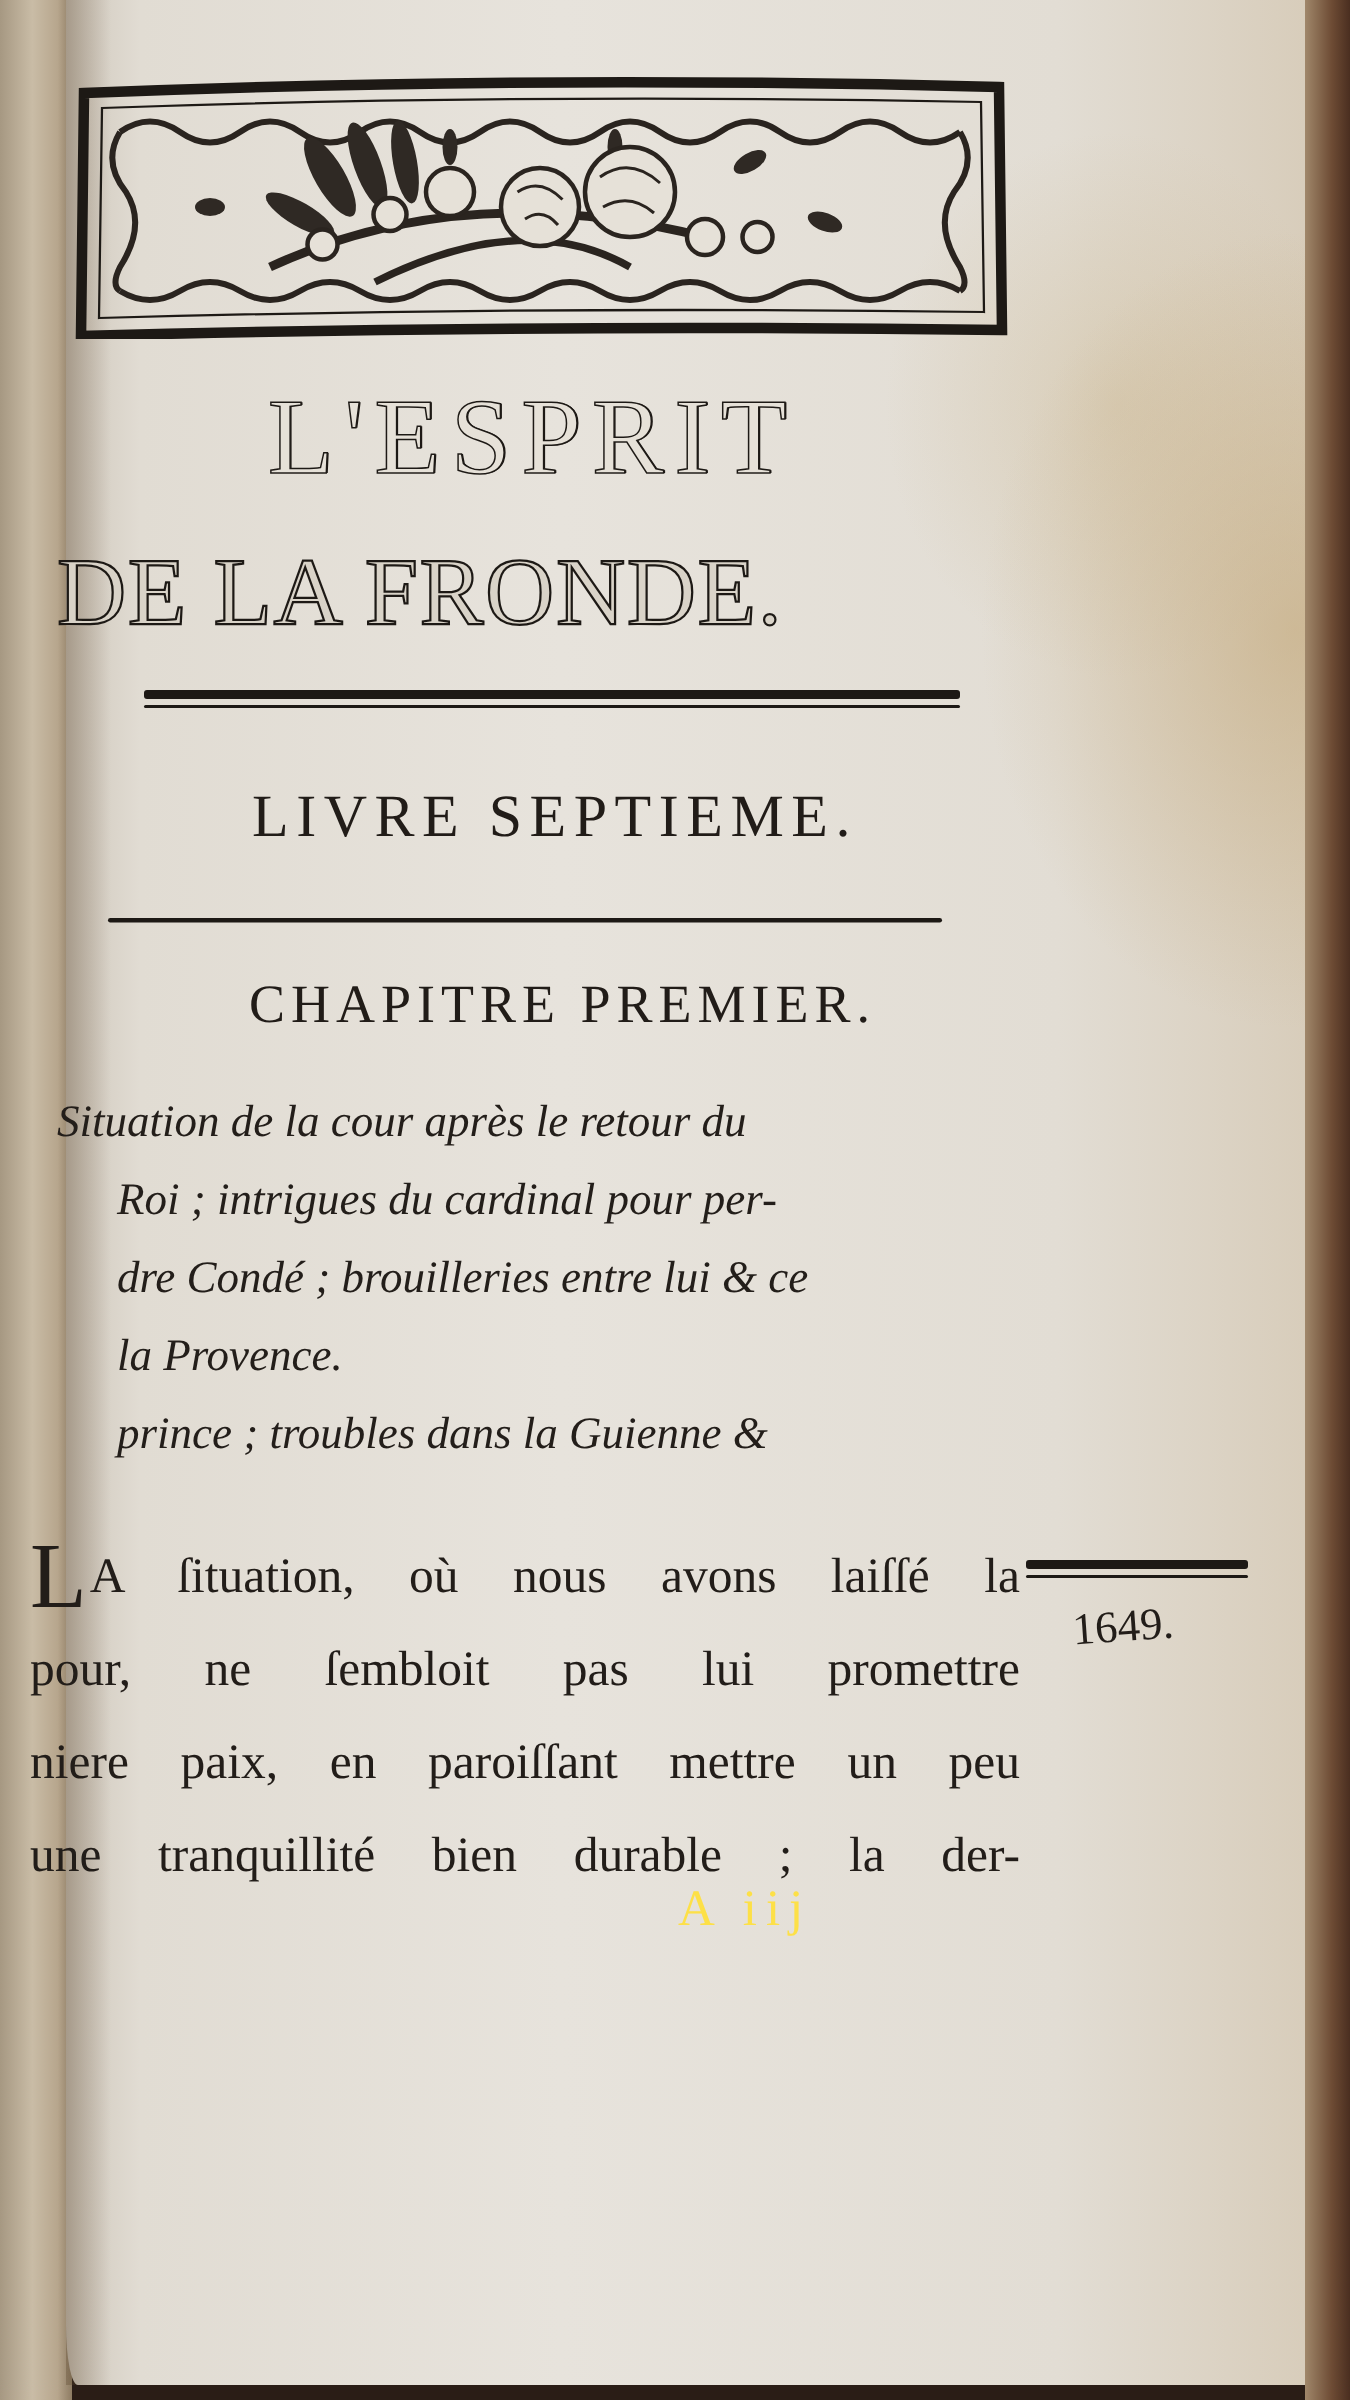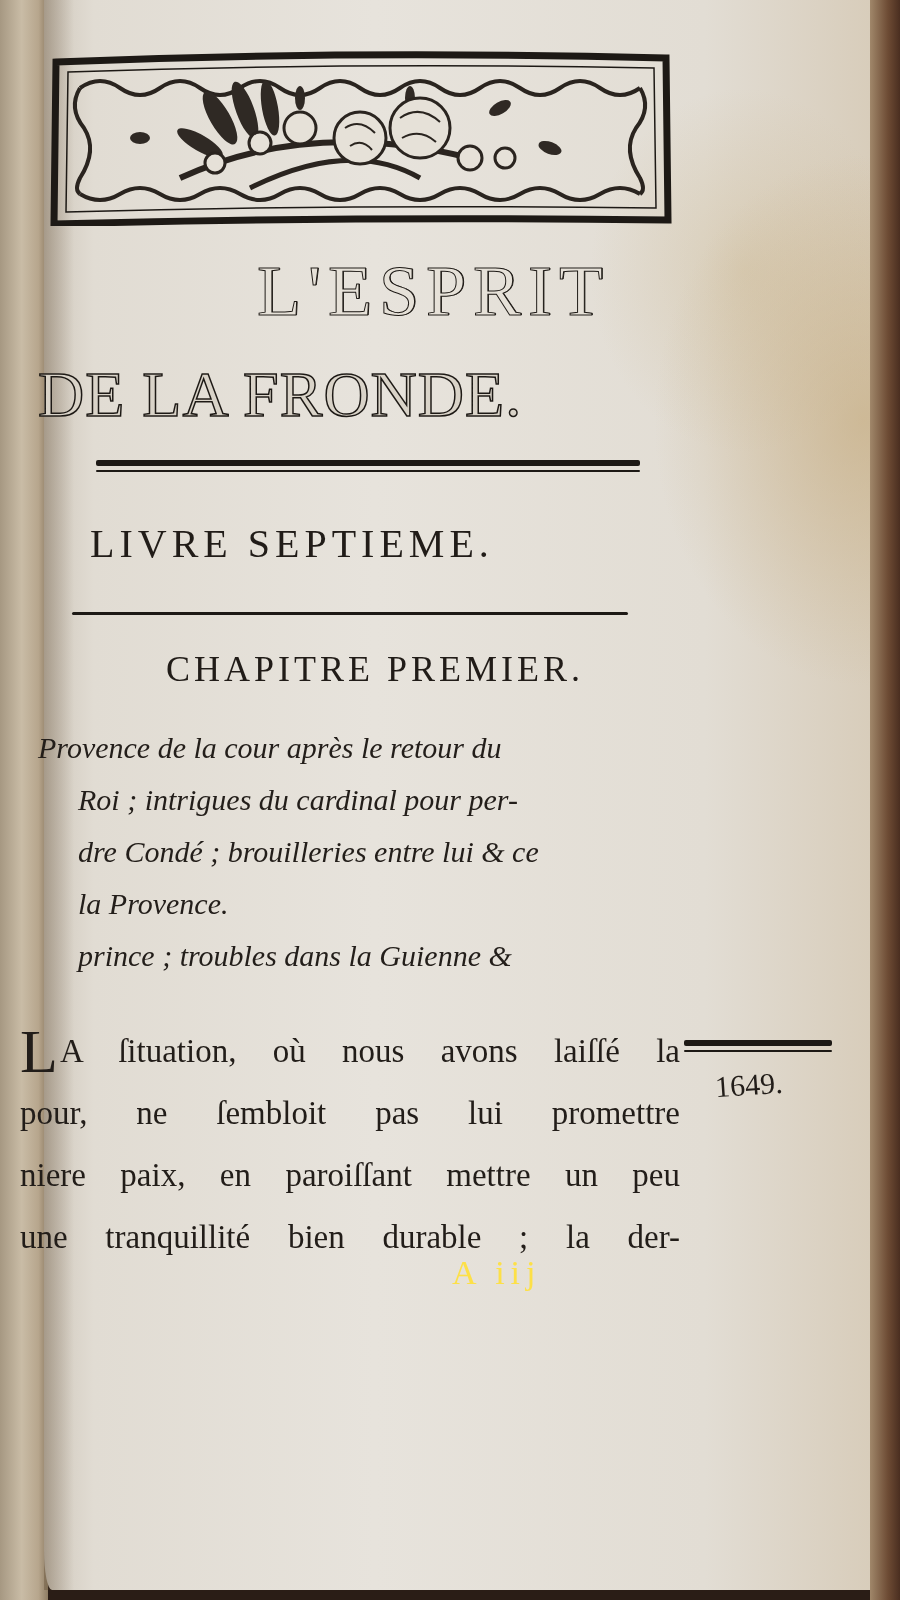--- a/index.html
+++ b/index.html
@@ -32,38 +32,38 @@
 
   
   .headpiece {
     position: absolute; left: 50px; top: 48px; width: 622px; height: 178px;
   }
   .headpiece svg { width: 100%; height: 100%; display: block; }
 
   .title1 {
     position: absolute; left: 100px; top: 250px; width: 510px;
     font-size: 72px; letter-spacing: 7px; font-weight: normal;
-    text-align: right; color: #1d1915;
+    text-align: center; color: #1d1915;
     text-shadow: 1px 0 0 #1d1915;
     -webkit-text-stroke: 1px #1d1915; color: #e6e1d8;
   }
   .title2 {
     position: absolute; left: 38px; top: 358px; width: 640px;
     font-size: 64px; letter-spacing: 1px; font-weight: normal;
     -webkit-text-stroke: 1.5px #1d1915; color: #d9d3c8;
     white-space: nowrap;
   }
   .rule-double { position: absolute; }
   .rule-double .thick { height: 6px; background: #1d1915; border-radius: 2px; }
   .rule-double .thin { height: 2px; background: #1d1915; margin-top: 4px; border-radius: 1px; }
   .rule-single { position: absolute; height: 3px; background: #1d1915; border-radius: 2px; }
 
   .livre {
     position: absolute; left: 90px; top: 520px; width: 560px;
-    font-size: 40px; letter-spacing: 5px; color: #211c18;
+    font-size: 40px; letter-spacing: 5px; color: #211c18; text-align: center;
   }
   .chapitre {
     position: absolute; left: 75px; top: 648px; width: 600px;
     font-size: 36px; letter-spacing: 4px; color: #211c18; text-align: center;
   }
   .summary {
     position: absolute; left: 38px; top: 722px; width: 640px;
     font-style: italic; font-size: 30px; line-height: 52px; color: #231e1a;
   }
   .summary .ln { display: block; white-space: nowrap; }
@@ -146,21 +146,21 @@
   <div class="thin"></div>
 </div>
 
 <div class="livre">LIVRE SEPTIEME.</div>
 
 <div class="rule-single" style="left:72px; top:612px; width:556px;"></div>
 
 <div class="chapitre">CHAPITRE PREMIER.</div>
 
 <div class="summary">
-  <span class="ln first">Provence de la cour après le retour du</span>
+  <span class="ln first">Situation de la cour après le retour du</span>
   <span class="ln indent">Roi ; intrigues du cardinal pour per-</span>
   <span class="ln indent">dre Condé ; brouilleries entre lui &amp; ce</span>
   <span class="ln indent">la Provence.</span>
   <span class="ln indent">prince ; troubles dans la Guienne &amp;</span>
 </div>
 
 <div class="body-text">
   <span class="ln"><span class="dropcap">L</span><span>A ſituation, où nous avons laiſſé la</span></span>
   <span class="ln">pour, ne ſembloit pas lui promettre</span>
   <span class="ln">niere paix, en paroiſſant mettre un peu</span>

